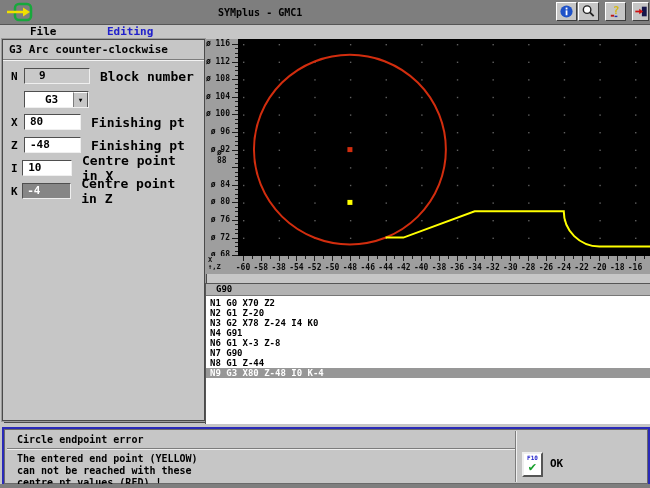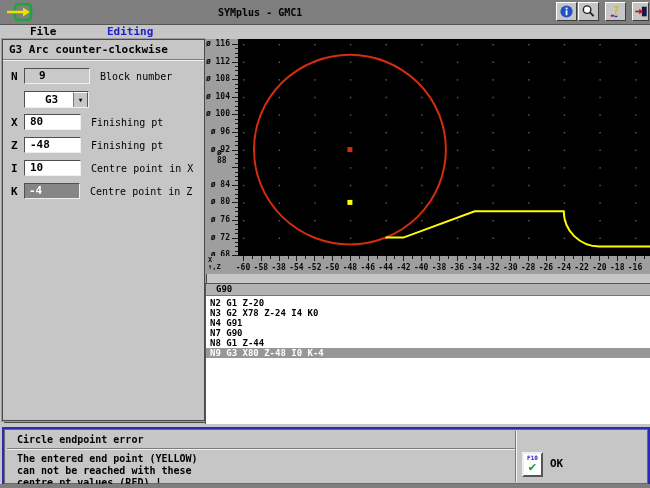--- a/index.html
+++ b/index.html
@@ -21,21 +21,21 @@
   
   #dialog{position:absolute;left:2px;top:39px;width:201px;height:380px;background:#c6c6c6;border:1px solid #4a4a4a;box-shadow:0 0 0 1px #9b9b9b, 2px 2px 0 #4a4a4a;}
   #dialog-title{height:16px;padding:3px 6px 0 6px;font-size:11px;font-weight:bold;border-bottom:1px solid #7d7d7d;box-shadow:0 1px 0 #f2f2f2;}
   #dialog-fields{padding-top:1px;}
   .f-row{display:flex;align-items:center;height:16px;margin:7px 8px 0 8px;}
   .f-letter{width:13px;font-size:11px;font-weight:bold;}
   .f-input{width:50px;height:14px;line-height:14px;background:#fff;font-size:11px;font-weight:bold;
     border:1px solid;border-color:#4f4f4f #efefef #efefef #4f4f4f;padding-left:5px;}
   .f-input.gray{background:#c9c9c9;padding-left:14px;}
   .f-input.selected{background:#868686;color:#fff;padding-left:4px;}
-  .f-label{margin-left:10px;font-size:10px;font-weight:normal;}
+  .f-label{margin-left:10px;font-size:13px;font-weight:bold;}
   .f-drop{display:flex;width:63px;height:15px;background:#fff;border:1px solid;border-color:#4f4f4f #efefef #efefef #4f4f4f;}
   .f-drop-val{flex:1;font-size:11px;font-weight:bold;padding:1px 0 0 4px;margin-left:16px;}
   .f-drop-btn{width:13px;background:#c6c6c6;border-left:1px solid #7d7d7d;font-size:6px;text-align:center;line-height:14px;color:#000;border-top:1px solid #fff;border-right:1px solid #555;}
 
   
   #y-ruler{position:absolute;left:205px;top:39px;width:33px;height:217px;background:#9e9e9e;}
   .ylab{position:absolute;right:8px;font-size:8px;font-weight:bold;color:#0a0a0a;line-height:8px;}
   .ytick{position:absolute;right:0;height:1px;background:#1a1a1a;}
   #plot{position:absolute;left:238px;top:39px;width:412px;height:217px;background:#000;}
   #x-ruler{position:absolute;left:205px;top:256px;width:445px;height:18px;background:#9e9e9e;}
@@ -439,23 +439,25 @@
       <div class="xlab" style="left: 358.76px;">-24</div>
       <div class="xlab" style="left: 376.58px;">-22</div>
       <div class="xlab" style="left: 394.4px;">-20</div>
       <div class="xlab" style="left: 412.22px;">-18</div>
       <div class="xlab" style="left: 430.04px;">-16</div>
     </div>
 
   <div id="code-panel">
     <div id="code-header">G90</div>
     <div id="code-rows">
+        <div class="code-row">N1 G0 X70 Z2</div>
         <div class="code-row">N2 G1 Z-20</div>
         <div class="code-row">N3 G2 X78 Z-24 I4 K0</div>
         <div class="code-row">N4 G91</div>
+        <div class="code-row">N6 G1 X-3 Z-8</div>
         <div class="code-row">N7 G90</div>
         <div class="code-row">N8 G1 Z-44</div>
         <div class="code-row selected">N9 G3 X80 Z-48 I0 K-4</div>
       </div>
   </div>
 
   <div id="error-panel">
     <div id="error-inner">
       <div id="error-title">Circle endpoint error</div>
       <div id="error-sep"></div>

